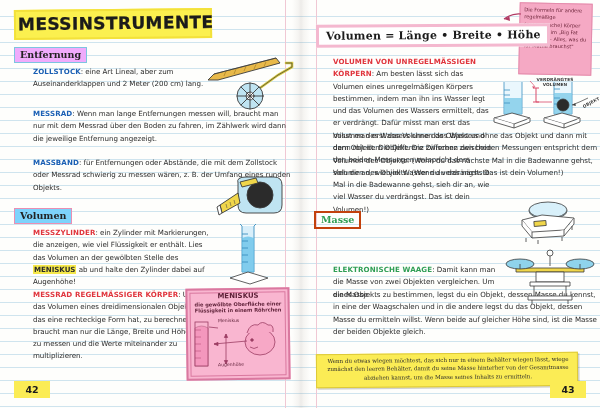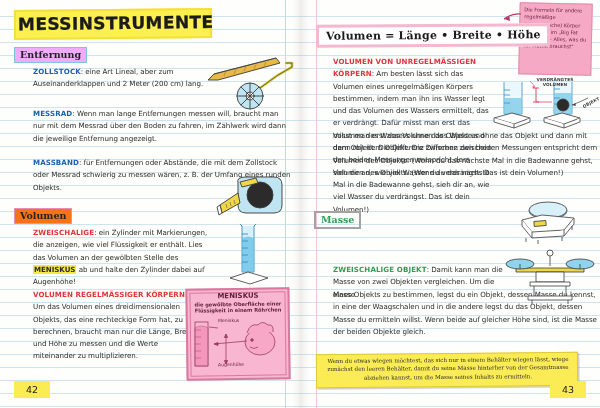--- a/index.html
+++ b/index.html
@@ -122,22 +122,22 @@
   
   .chip {
     position: absolute;
     font-family: "DejaVu Serif", serif;
     font-size: 9.5px;
     font-weight: bold;
     padding: 1px 5px 2px 5px;
     color: #222;
   }
   .chip.blue  { background: #f0abfc; border: 1.5px solid #7ec4e0; }
-  .chip.pink  { background: #f97316; border: 1.5px solid #ea8fb3; }
-  .chip.green { background: transparent; border: 2px solid #a3a3a3; color: #2f9e54; }
+  .chip.pink  { background: #7dd3fc; border: 1.5px solid #ea8fb3; }
+  .chip.green { background: transparent; border: 2px solid #c2410c; color: #2f9e54; }
 
   
   #formula-box {
     position: absolute;
     left: 16px; top: 24px;
     width: 234px; height: 23px;
     background: #ffffff;
     border: 3px solid #f4b8cf;
     transform: rotate(-0.4deg);
   }
@@ -248,21 +248,21 @@
   }
 
   
   .pagenum {
     position: absolute;
     bottom: 10px;
     width: 36px; height: 17px;
     background: #fbec55;
     font-family: "DejaVu Sans", sans-serif;
     font-size: 9.5px;
-    font-weight: normal;
+    font-weight: bold;
     color: #1b1b1b;
     display: flex;
     align-items: center;
     justify-content: center;
   }
   #pagenum-left  { left: 14px; }
   #pagenum-right { right: 14px; }
 
   
   .illu { position: absolute; }
@@ -299,25 +299,25 @@
       <span class="lead blue">MASSBAND</span><span>: für Entfernungen oder Abstände, die mit dem Zollstock oder Messrad schwierig zu messen wären, z. B. der Umfang eines runden Objekts.</span>
     </div>
 
     <div class="txt" style="left:16px; top:108px; width:256px;">
       <span class="lead blue">MESSRAD</span><span>: Wenn man lange Entfernungen messen will, braucht man nur mit dem Messrad über den Boden zu fahren, im Zählwerk wird dann die jeweilige Entfernung angezeigt.</span>
     </div>
 
     <div class="chip pink" style="left:14px; top:208px;">Volumen</div>
 
     <div class="txt" style="left:16px; top:227px; width:182px;">
-      <span class="lead red">ZWEISCHALIGE</span><span>: ein Zylinder mit Markierungen, die anzeigen, wie viel Flüssigkeit er enthält. Lies das Volumen an der gewölbten Stelle des </span><span class="hl-yellow">MENISKUS</span><span> ab und halte den Zylinder dabei auf Augenhöhe!</span>
+      <span class="lead red">MESSZYLINDER</span><span>: ein Zylinder mit Markierungen, die anzeigen, wie viel Flüssigkeit er enthält. Lies das Volumen an der gewölbten Stelle des </span><span class="hl-yellow">MENISKUS</span><span> ab und halte den Zylinder dabei auf Augenhöhe!</span>
     </div>
 
     <div class="txt" style="left:16px; top:289px; width:166px;">
-      <span class="lead red">VOLUMEN REGELMÄSSIGER KÖRPERN</span><span>: Um das Volumen eines dreidimensionalen Objekts, das eine rechteckige Form hat, zu berechnen, braucht man nur die Länge, Breite und Höhe zu messen und die Werte miteinander zu multiplizieren.</span>
+      <span class="lead red">MESSRAD REGELMÄSSIGER KÖRPER</span><span>: Um das Volumen eines dreidimensionalen Objekts, das eine rechteckige Form hat, zu berechnen, braucht man nur die Länge, Breite und Höhe zu messen und die Werte miteinander zu multiplizieren.</span>
     </div>
 
     <div id="meniskus-box"></div>
     <div id="meniskus-inner"></div>
     <div id="meniskus-title">MENISKUS</div>
     <div id="meniskus-sub">die gewölbte Oberfläche einer Flüssigkeit in einem Röhrchen</div>
 
     <div class="illu" style="left:192px; top:316px;">
       <svg width="94" height="60" viewBox="0 0 94 60">
         <g stroke="#9c3d63" stroke-width="0.8" fill="none">
@@ -479,21 +479,21 @@
           <rect x="22" y="23" width="12" height="5" fill="#f0d64a" transform="rotate(-5 28 25)"></rect>
           <line x1="14" y1="40" x2="14" y2="44"></line>
           <line x1="26" y1="42" x2="26" y2="46"></line>
           <line x1="50" y1="39" x2="50" y2="43"></line>
           <line x1="60" y1="28" x2="60" y2="32"></line>
         </g>
       </svg>
     </div>
 
     <div class="txt" style="left:16px; top:264px; width:170px;">
-      <span class="lead green">ZWEISCHALIGE OBJEKT</span><span>: Damit kann man die Masse von zwei Objekten vergleichen. Um die Masse</span>
+      <span class="lead green">ELEKTRONISCHE WAAGE</span><span>: Damit kann man die Masse von zwei Objekten vergleichen. Um die Masse</span>
     </div>
     <div class="txt" style="left:16px; top:289px; width:270px;">
       eines Objekts zu bestimmen, legst du ein Objekt, dessen Masse du kennst, in eine der Waagschalen und in die andere legst du das Objekt, dessen Masse du ermitteln willst. Wenn beide auf gleicher Höhe sind, ist die Masse der beiden Objekte gleich.
     </div>
 
     <div class="illu" style="left:202px; top:248px;">
       <svg width="92" height="62" viewBox="0 0 92 62">
         <g stroke="#3a3a3a" stroke-width="0.8" fill="none" stroke-linejoin="round">
           <circle cx="48" cy="5" r="3"></circle>
           <line x1="48" y1="8" x2="48" y2="18"></line>

